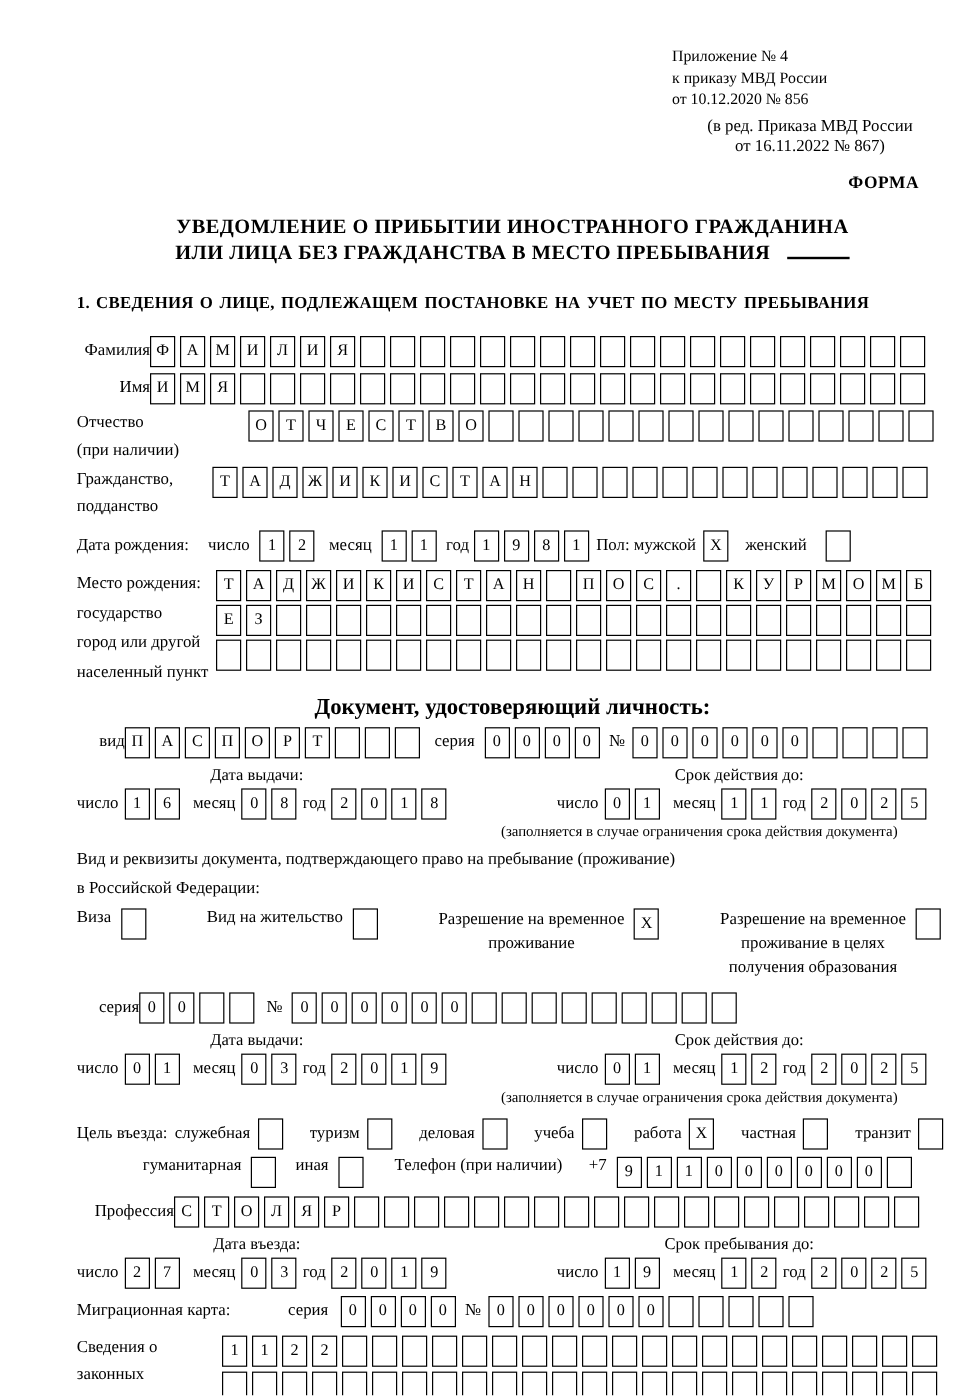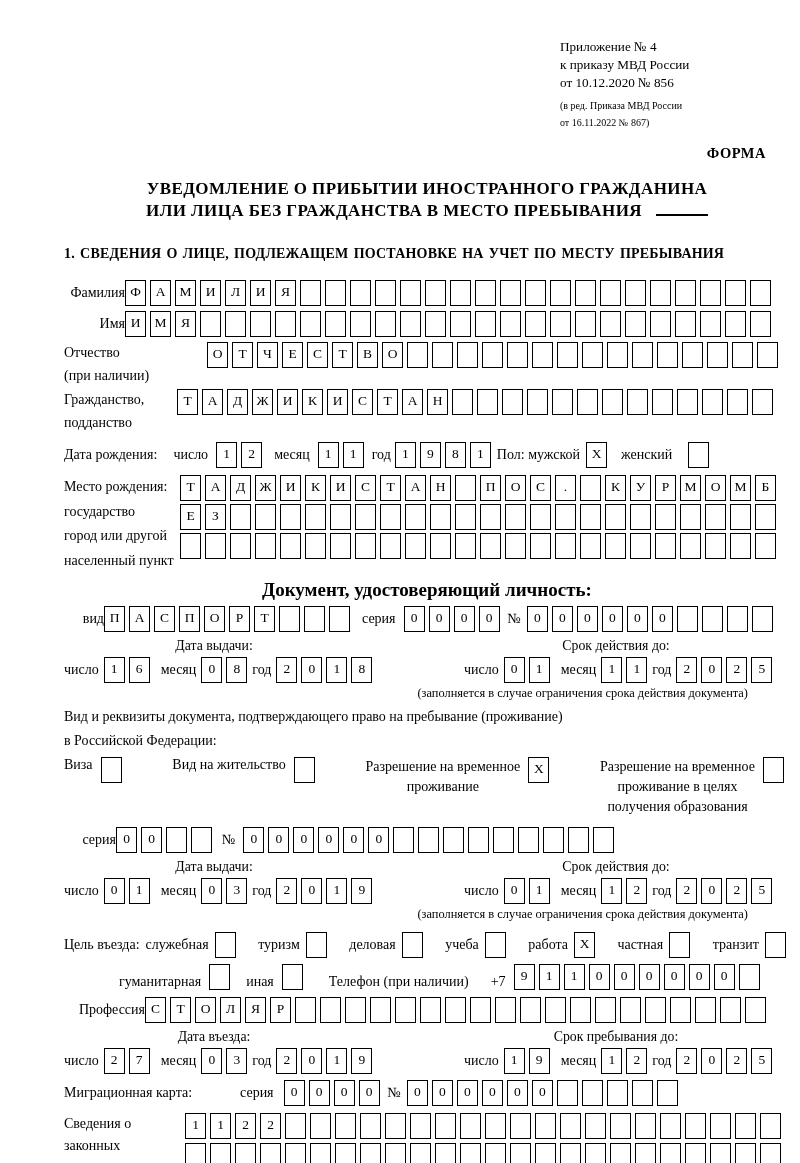--- a/index.html
+++ b/index.html
@@ -1,20 +1,20 @@
 <!DOCTYPE html>
 <html><head>
 <meta charset="utf-8">
 <style>
   html,body{margin:0;padding:0;background:#fff;}
   .page{position:relative;width:800px;height:1163px;box-sizing:border-box;background:#fff;color:#000;
         font-family:"Liberation Serif","DejaVu Serif",serif;font-size:14px;
         padding:38px 10px 0 64px;overflow:hidden;}
   .hdr-right{margin-left:496px;font-size:13.2px;line-height:18px;}
-  .hdr-right .amend{margin-top:5px;font-size:10px;line-height:17px;}
+  .hdr-right .amend{margin-top:5px;font-size:14px;line-height:17px;text-align:center;}
   .forma{margin-top:14px;text-align:right;padding-right:24px;font-weight:bold;font-size:14.5px;letter-spacing:.5px;}
   .title{margin-top:16px;text-align:center;font-weight:bold;font-size:17px;line-height:22px;letter-spacing:.4px;}
   .u-blank{display:inline-block;width:52px;border-bottom:2px solid #000;margin-left:14px;}
   .sec-heading{margin-top:24px;font-weight:bold;font-size:14px;letter-spacing:.2px;word-spacing:1.5px;white-space:nowrap;}
   .cell{flex:none;display:inline-block;box-sizing:border-box;width:21px;height:26px;border:1.6px solid #000;
         text-align:center;font-size:13.5px;line-height:22px;background:#fff;}
   .cellrow{display:flex;gap:4px;flex-wrap:nowrap;}
   .frow{display:flex;align-items:center;margin-top:5px;}
   .frow-t{display:flex;align-items:flex-start;margin-top:5px;}
   .lbl{flex:none;text-align:right;}
@@ -29,21 +29,21 @@
   .dvals{display:flex;align-items:center;gap:5px;margin-top:3px;}
   .dl{flex:none;}
   .ml6{margin-left:6px;}
   .note-r{font-size:12.4px;text-align:right;padding-right:42px;margin-top:3px;}
   .plain{margin-top:8px;}
   .visa-row{display:flex;align-items:flex-start;justify-content:space-between;margin-top:8px;padding-right:6px;}
   .vopt{display:flex;align-items:flex-start;gap:8px;}
   .opt-c{text-align:center;line-height:20px;}
   .purpose-row{display:flex;align-items:center;justify-content:space-between;margin-top:10px;padding-right:4px;}
   .p-item{display:flex;align-items:center;gap:6px;white-space:nowrap;}
-  .phone-row{display:flex;align-items:flex-end;gap:8px;margin-top:6px;margin-left:55px;}
+  .phone-row{display:flex;align-items:flex-start;gap:8px;margin-top:6px;margin-left:55px;}
   .mig-row{display:flex;align-items:center;margin-top:6px;}
 </style>
 </head>
 <body>
 
 <div class="page">
 
   <div class="hdr-right">
     <div>Приложение № 4</div>
     <div>к приказу МВД России</div>

